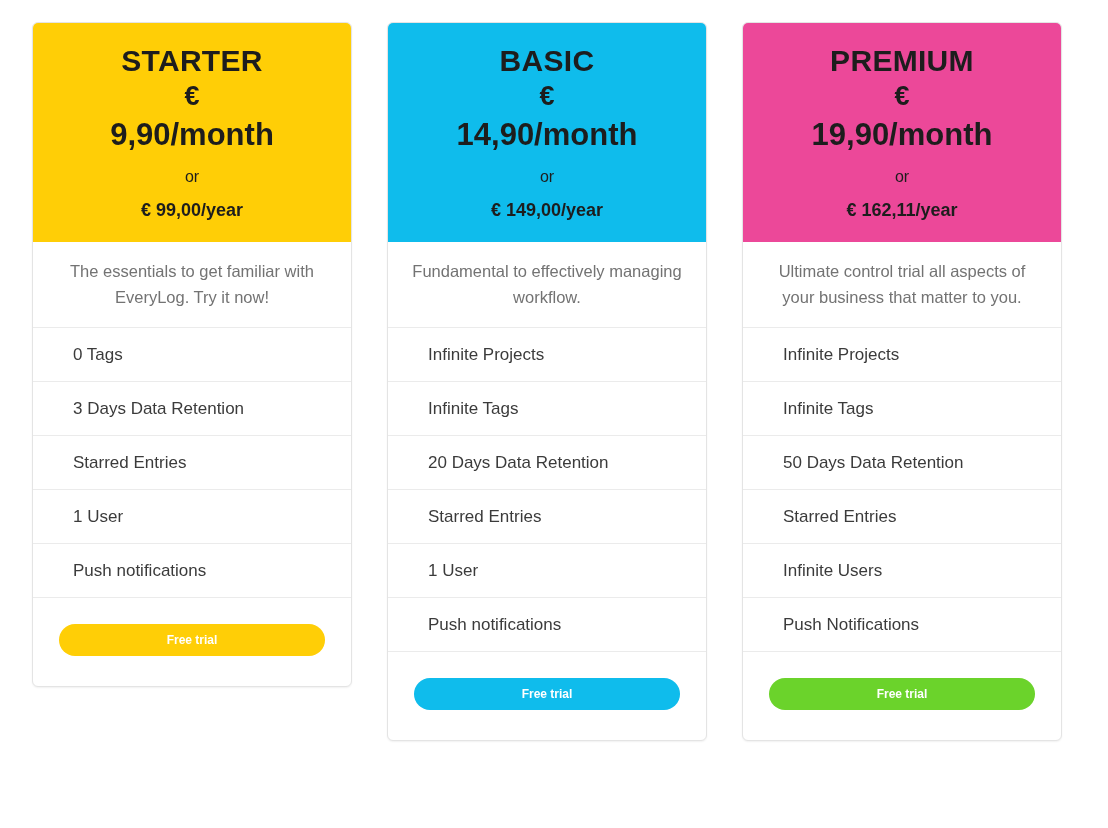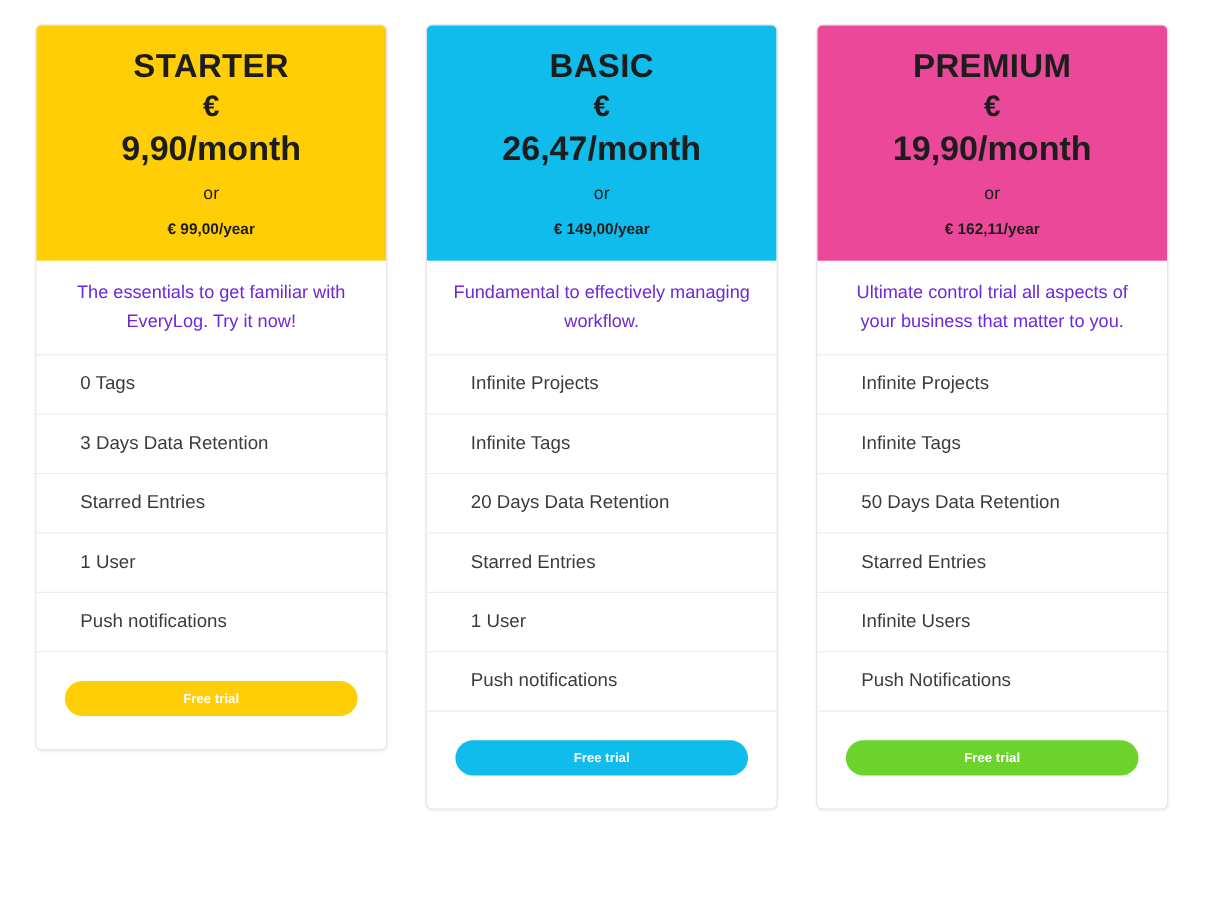--- a/index.html
+++ b/index.html
@@ -63,29 +63,29 @@
   }
 
   .plan-or {
     font-size: 16px;
     font-weight: 400;
     line-height: 1.3;
     margin-top: 12px;
   }
 
   .plan-yearly {
-    font-size: 14px;
+    font-size: 18px;
     font-weight: 700;
     line-height: 1.3;
     margin-top: 11px;
   }
 
   .plan-desc {
     font-size: 16.5px;
-    color: #6d28d9;
+    color: #737373;
     text-align: center;
     line-height: 1.58;
     padding: 16px 22px 17px;
     border-bottom: 1px solid #ebebeb;
   }
 
   .feature-list { list-style: none; }
 
   .feature-item {
     font-size: 17px;
@@ -141,21 +141,21 @@
     </ul>
     <div class="cta-area">
       <button class="cta-button" style="background:#FFCE06">Free trial</button>
     </div>
   </div>
 
   <div class="plan-card">
     <div class="plan-header" style="background:#0FBCEC">
       <div class="plan-name">BASIC</div>
       <div class="plan-currency">€</div>
-      <div class="plan-price">26,47/month</div>
+      <div class="plan-price">14,90/month</div>
       <div class="plan-or">or</div>
       <div class="plan-yearly">€ 149,00/year</div>
     </div>
     <div class="plan-desc">Fundamental to effectively managing workflow.</div>
     <ul class="feature-list">
       <li class="feature-item">Infinite Projects</li>
       <li class="feature-item">Infinite Tags</li>
       <li class="feature-item">20 Days Data Retention</li>
       <li class="feature-item">Starred Entries</li>
       <li class="feature-item">1 User</li>

